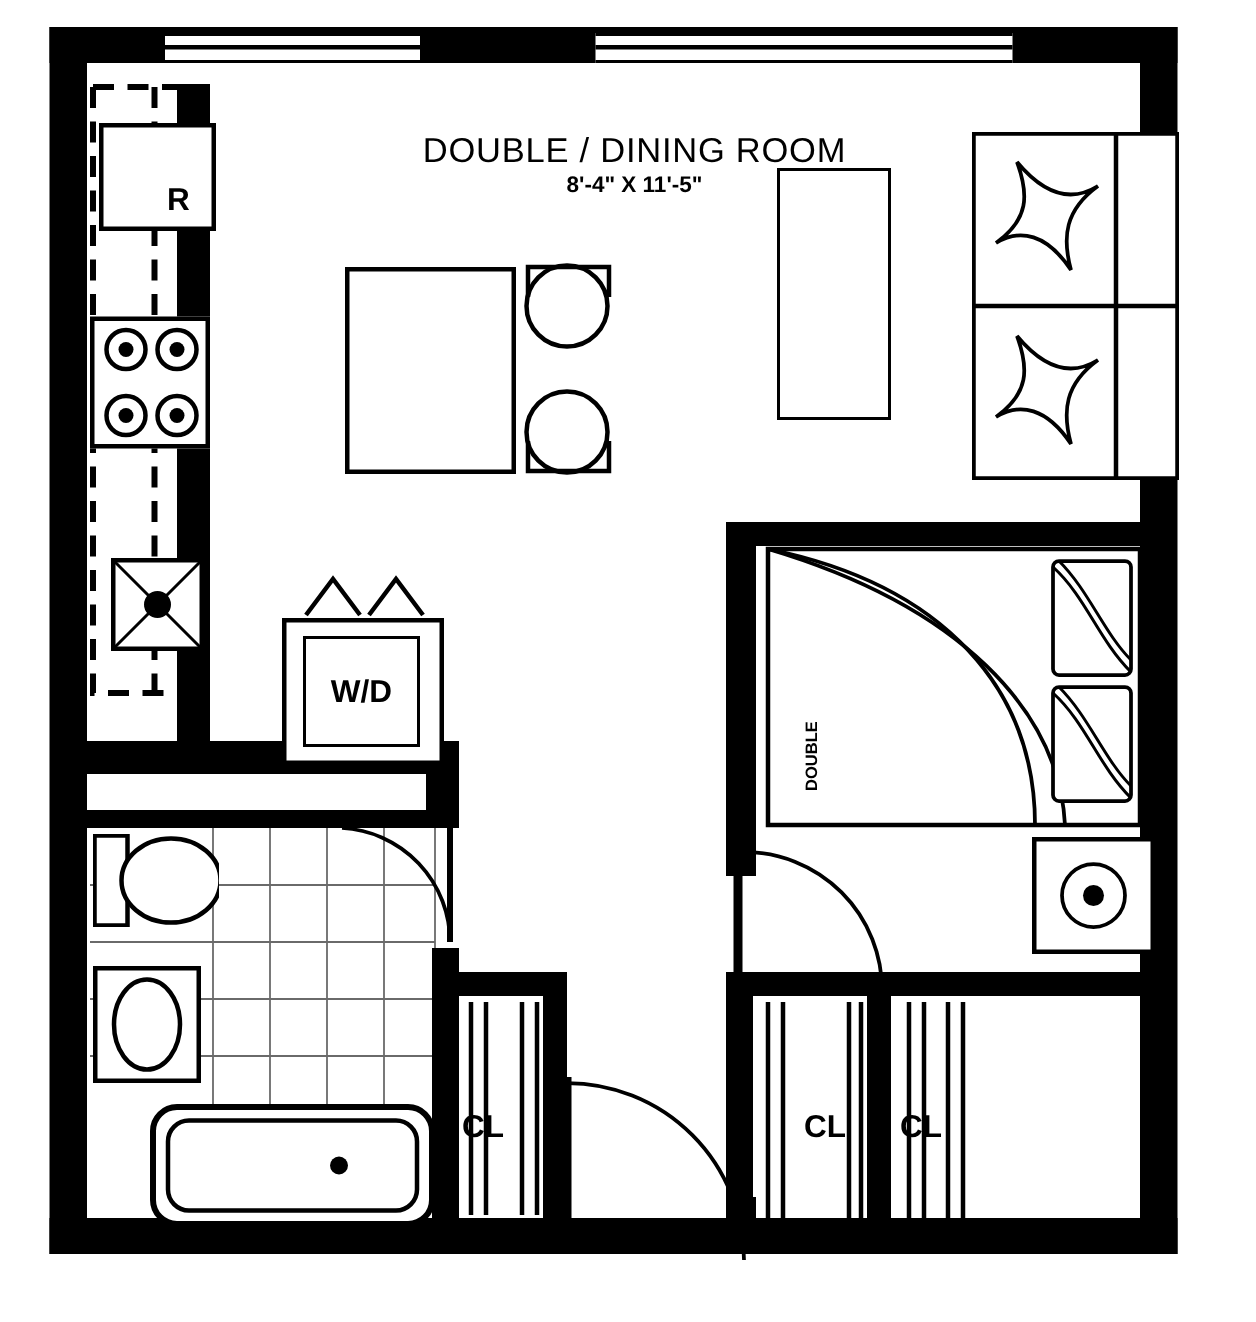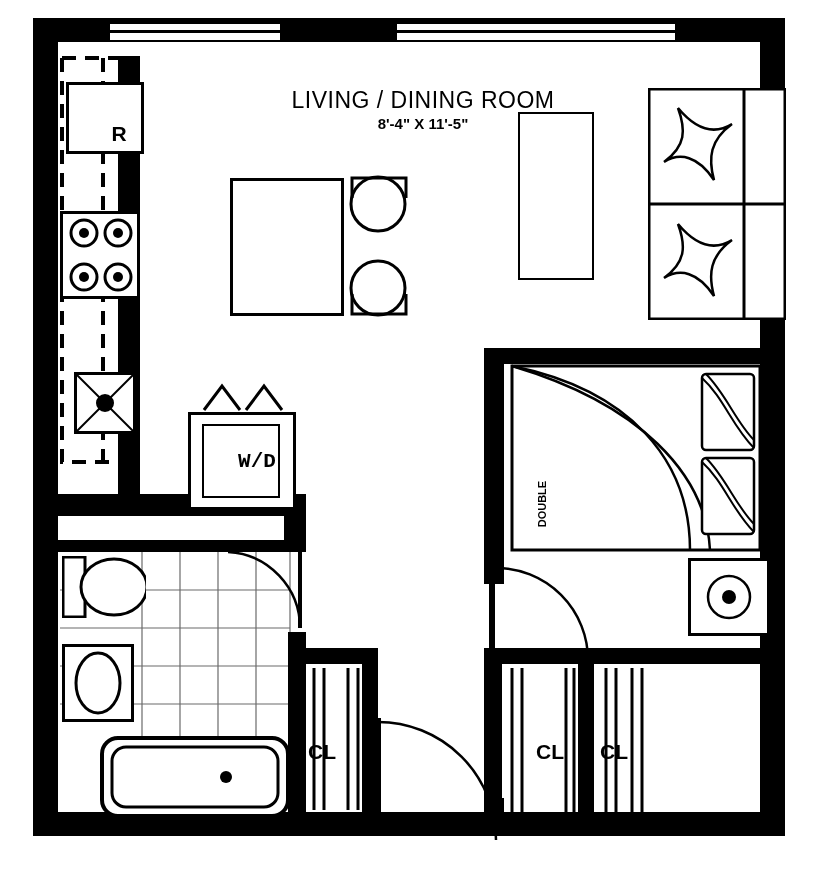--- a/index.html
+++ b/index.html
@@ -114,21 +114,21 @@
 
   <div class="outline" style="left:74px; top:372px; width:62px; height:62px;"></div>
   <svg class="layer">
     <line x1="76" y1="374" x2="134" y2="432" stroke="#000" stroke-width="2"></line>
     <line x1="134" y1="374" x2="76" y2="432" stroke="#000" stroke-width="2"></line>
     <circle cx="105" cy="403" r="9" fill="#000"></circle>
   </svg>
 
   <div class="outline" style="left:188px; top:412px; width:108px; height:98px;"></div>
   <div class="thin" style="left:202px; top:424px; width:78px; height:74px;"></div>
-  <div class="label tag" style="left:222px; top:450px; width:70px;font-family:Liberation Mono, monospace;">W/D</div>
+  <div class="label tag" style="left:206px; top:450px; width:70px;">W/D</div>
   <svg class="layer">
     <path d="M204,410 L222,386 L240,410" fill="none" stroke="#000" stroke-width="3"></path>
     <path d="M246,410 L264,386 L282,410" fill="none" stroke="#000" stroke-width="3"></path>
   </svg>
 
   <svg class="layer">
     <g stroke="#6a6a6a" stroke-width="1.2">
       <line x1="142" y1="552" x2="142" y2="736"></line>
       <line x1="180" y1="552" x2="180" y2="736"></line>
       <line x1="218" y1="552" x2="218" y2="736"></line>
@@ -249,16 +249,16 @@
   <div style="position:absolute; left:648px; top:88px; width:138px; height:232px;">
     <svg width="138" height="232">
       <rect x="1" y="1" width="136" height="230" fill="#fff" stroke="#000" stroke-width="3"></rect>
       <line x1="1" y1="116" x2="137" y2="116" stroke="#000" stroke-width="3"></line>
       <line x1="96" y1="1" x2="96" y2="231" stroke="#000" stroke-width="3"></line>
       <path d="M30,20 C50,44 68,46 84,36 C62,52 60,70 66,92 C50,68 32,64 16,74 C38,58 38,42 30,20 Z" fill="#fff" stroke="#000" stroke-width="2.5"></path>
       <path d="M30,136 C50,160 68,162 84,152 C62,168 60,186 66,208 C50,184 32,180 16,190 C38,174 38,158 30,136 Z" fill="#fff" stroke="#000" stroke-width="2.5"></path>
     </svg>
   </div>
 
-  <div class="label room-title" style="left:258px; top:88px; width:330px;">LIVING / DINING ROOM</div>
+  <div class="label room-title" style="left:258px; top:88px; width:330px;">DOUBLE / DINING ROOM</div>
   <div class="label room-dims" style="left:300px; top:116px; width:246px;">8'-4" X 11'-5"</div>
 
 </div>
 
 </body></html>

